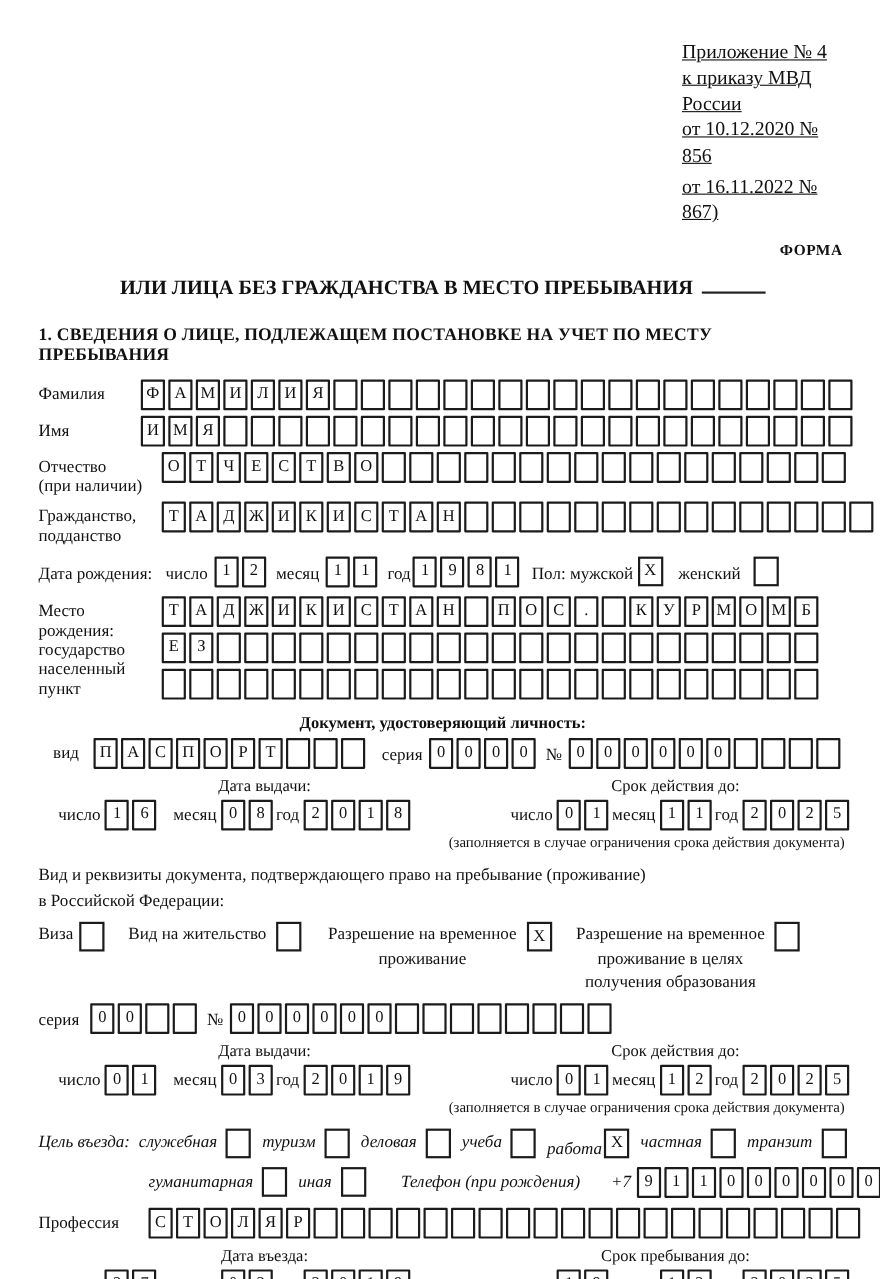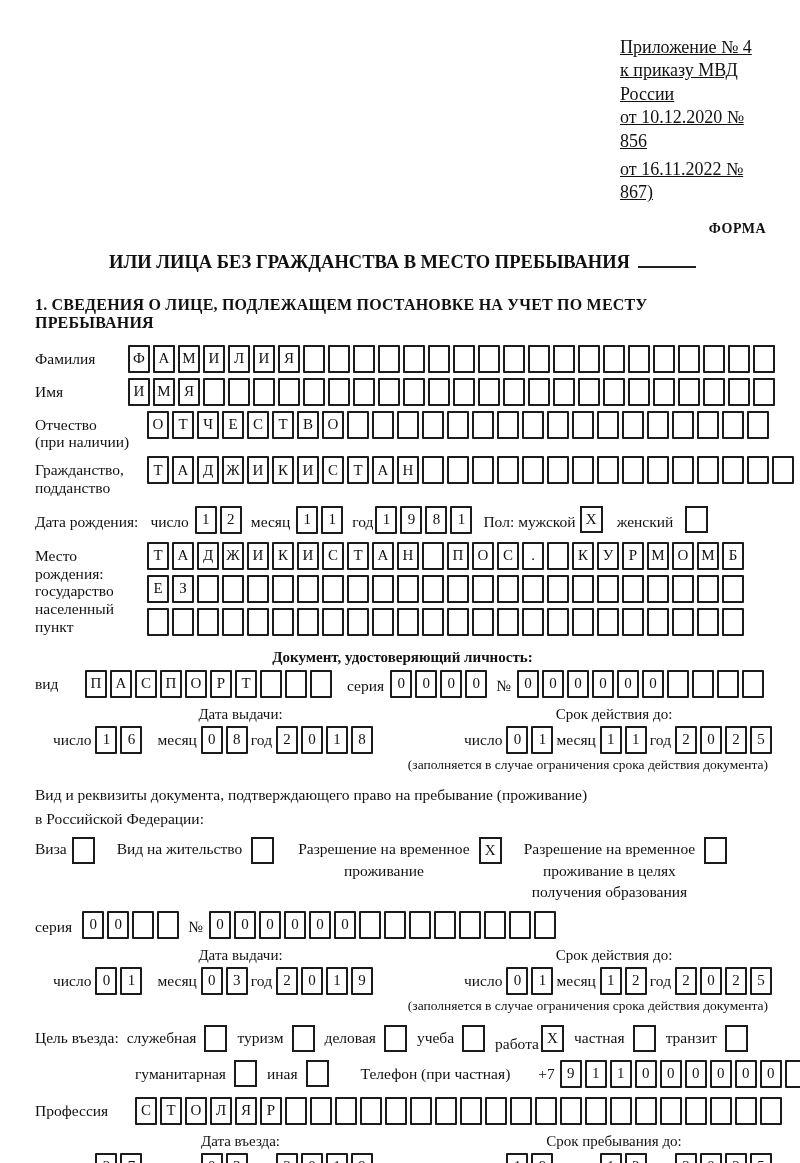--- a/index.html
+++ b/index.html
@@ -41,21 +41,21 @@
   
   .center-bold{font-weight:bold;text-align:center;font-size:15px;margin-top:9px;}
   .intro{font-size:15.5px;line-height:1.55;margin-top:10px;}
   
   .opts{display:flex;align-items:flex-start;margin-top:4px;}
   .opt{display:flex;align-items:flex-start;}
   .opt .olbl{font-size:15.5px;text-align:center;line-height:1.4;padding-top:3px;}
   .opt .cb{margin-left:9px;margin-top:2px;}
   
   .purpose{display:flex;align-items:center;margin-top:10px;}
-  .purpose .plbl{font-size:15.5px;margin-right:8px;white-space:nowrap;}
+  .purpose .plbl{font-size:15.5px;margin-right:8px;white-space:nowrap;font-style:italic;}
   .purpose .cb{margin-right:10px;}
   .indent100{margin-left:100px;}
 </style>
 </head>
 <body>
 
 <div class="page">
 
   <div class="annex">
     <div>Приложение № 4</div>
@@ -319,21 +319,21 @@
           <span class="cell"></span>
           <span class="cell"></span>
           <span class="cell"></span>
         </div>
     </div>
   </div>
 
   <div class="center-bold">Документ, удостоверяющий личность:</div>
 
   <div class="row" style="margin-top:4px;align-items:center;">
-    <div class="lbl w50" style="padding-top:0;">вид</div>
+    <div class="lbl w50" style="padding-top:0;text-align:center;">вид</div>
     <span class="cells">
         <span class="cell">П</span>
         <span class="cell">А</span>
         <span class="cell">С</span>
         <span class="cell">П</span>
         <span class="cell">О</span>
         <span class="cell">Р</span>
         <span class="cell">Т</span>
         <span class="cell"></span>
         <span class="cell"></span>
@@ -533,21 +533,21 @@
     <span class="cb"></span>
     <span class="plbl">транзит</span>
     <span class="cb" style="margin-right:0;"></span>
   </div>
 
   <div class="purpose indent100" style="margin-top:7px;">
     <span class="plbl">гуманитарная</span>
     <span class="cb"></span>
     <span class="plbl">иная</span>
     <span class="cb"></span>
-    <span class="plbl" style="margin-left:22px;margin-right:28px;">Телефон (при частная)</span>
+    <span class="plbl" style="margin-left:22px;margin-right:28px;">Телефон (при рождения)</span>
     <span class="plbl" style="margin-right:5px;">+7</span>
     <span class="cells">
         <span class="cell">9</span>
         <span class="cell">1</span>
         <span class="cell">1</span>
         <span class="cell">0</span>
         <span class="cell">0</span>
         <span class="cell">0</span>
         <span class="cell">0</span>
         <span class="cell">0</span>

